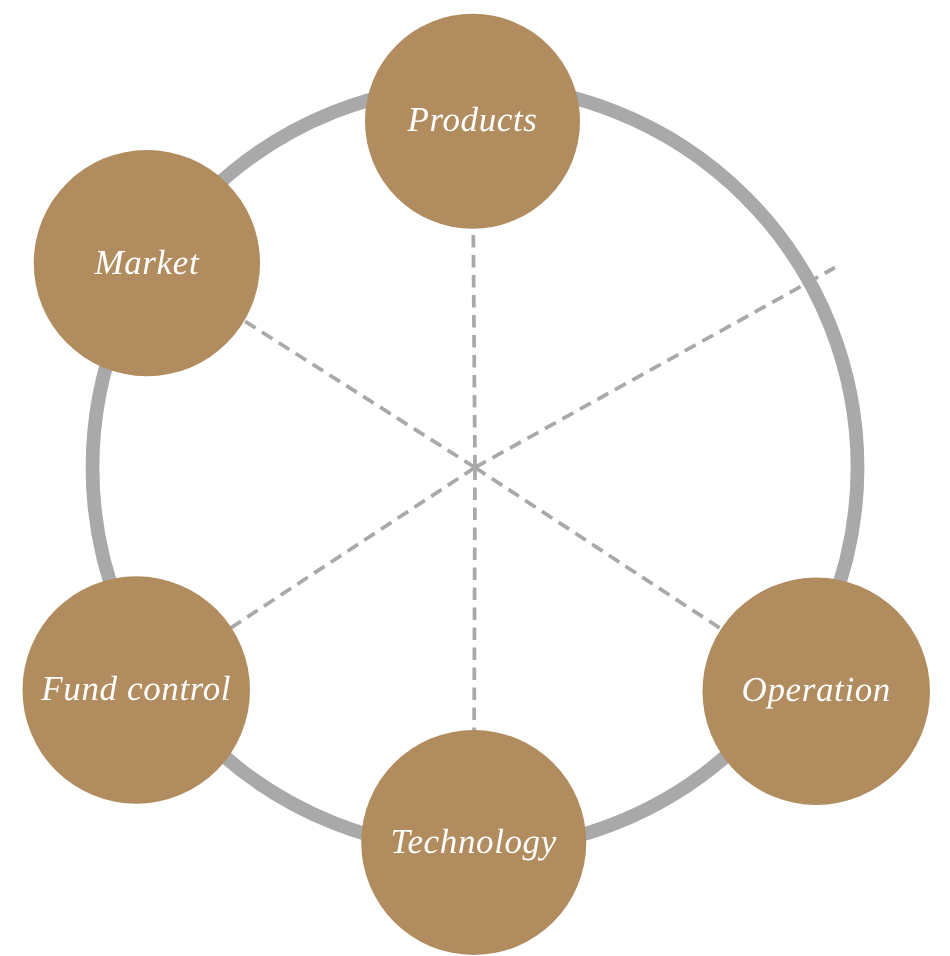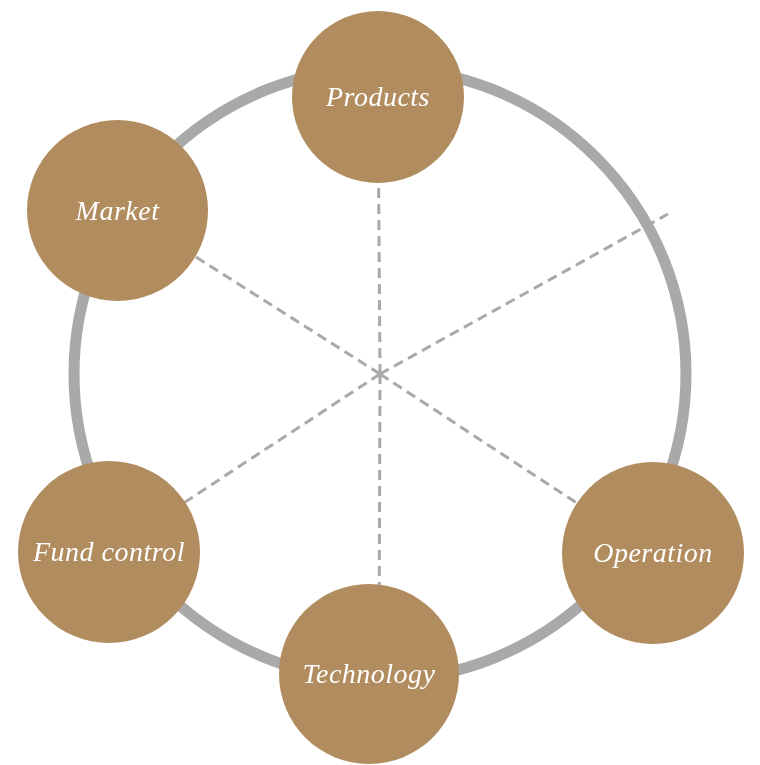--- a/index.html
+++ b/index.html
@@ -37,21 +37,21 @@
     line-height: 1.4;
     letter-spacing: 0.5px;
     font-style: italic;
   }
   .node-center      { left: 261px; top: 255px; width: 238px; height: 238px; }
   .node-products    { left: 292px; top:  11px; width: 172px; height: 172px; }
   .node-fund        { left: 577px; top: 123px; width: 182px; height: 182px; }
   .node-market      { left:  27px; top: 120px; width: 181px; height: 181px; }
   .node-risk        { left:  18px; top: 461px; width: 182px; height: 182px; }
   .node-operation   { left: 562px; top: 462px; width: 182px; height: 182px; }
-  .node-technology  { left: 279px; top: 584px; width: 180px; height: 180px; justify-content: center; }
+  .node-technology  { left: 289px; top: 584px; width: 180px; height: 180px; justify-content: center; }
 </style>
 </head>
 <body>
 
 <div class="stage">
 
   <svg class="connector-layer" viewBox="0 0 760 765" xmlns="http://www.w3.org/2000/svg">
 
     <circle cx="380" cy="374" r="306" fill="none" stroke="#a9a9a9" stroke-width="11"></circle>
 

